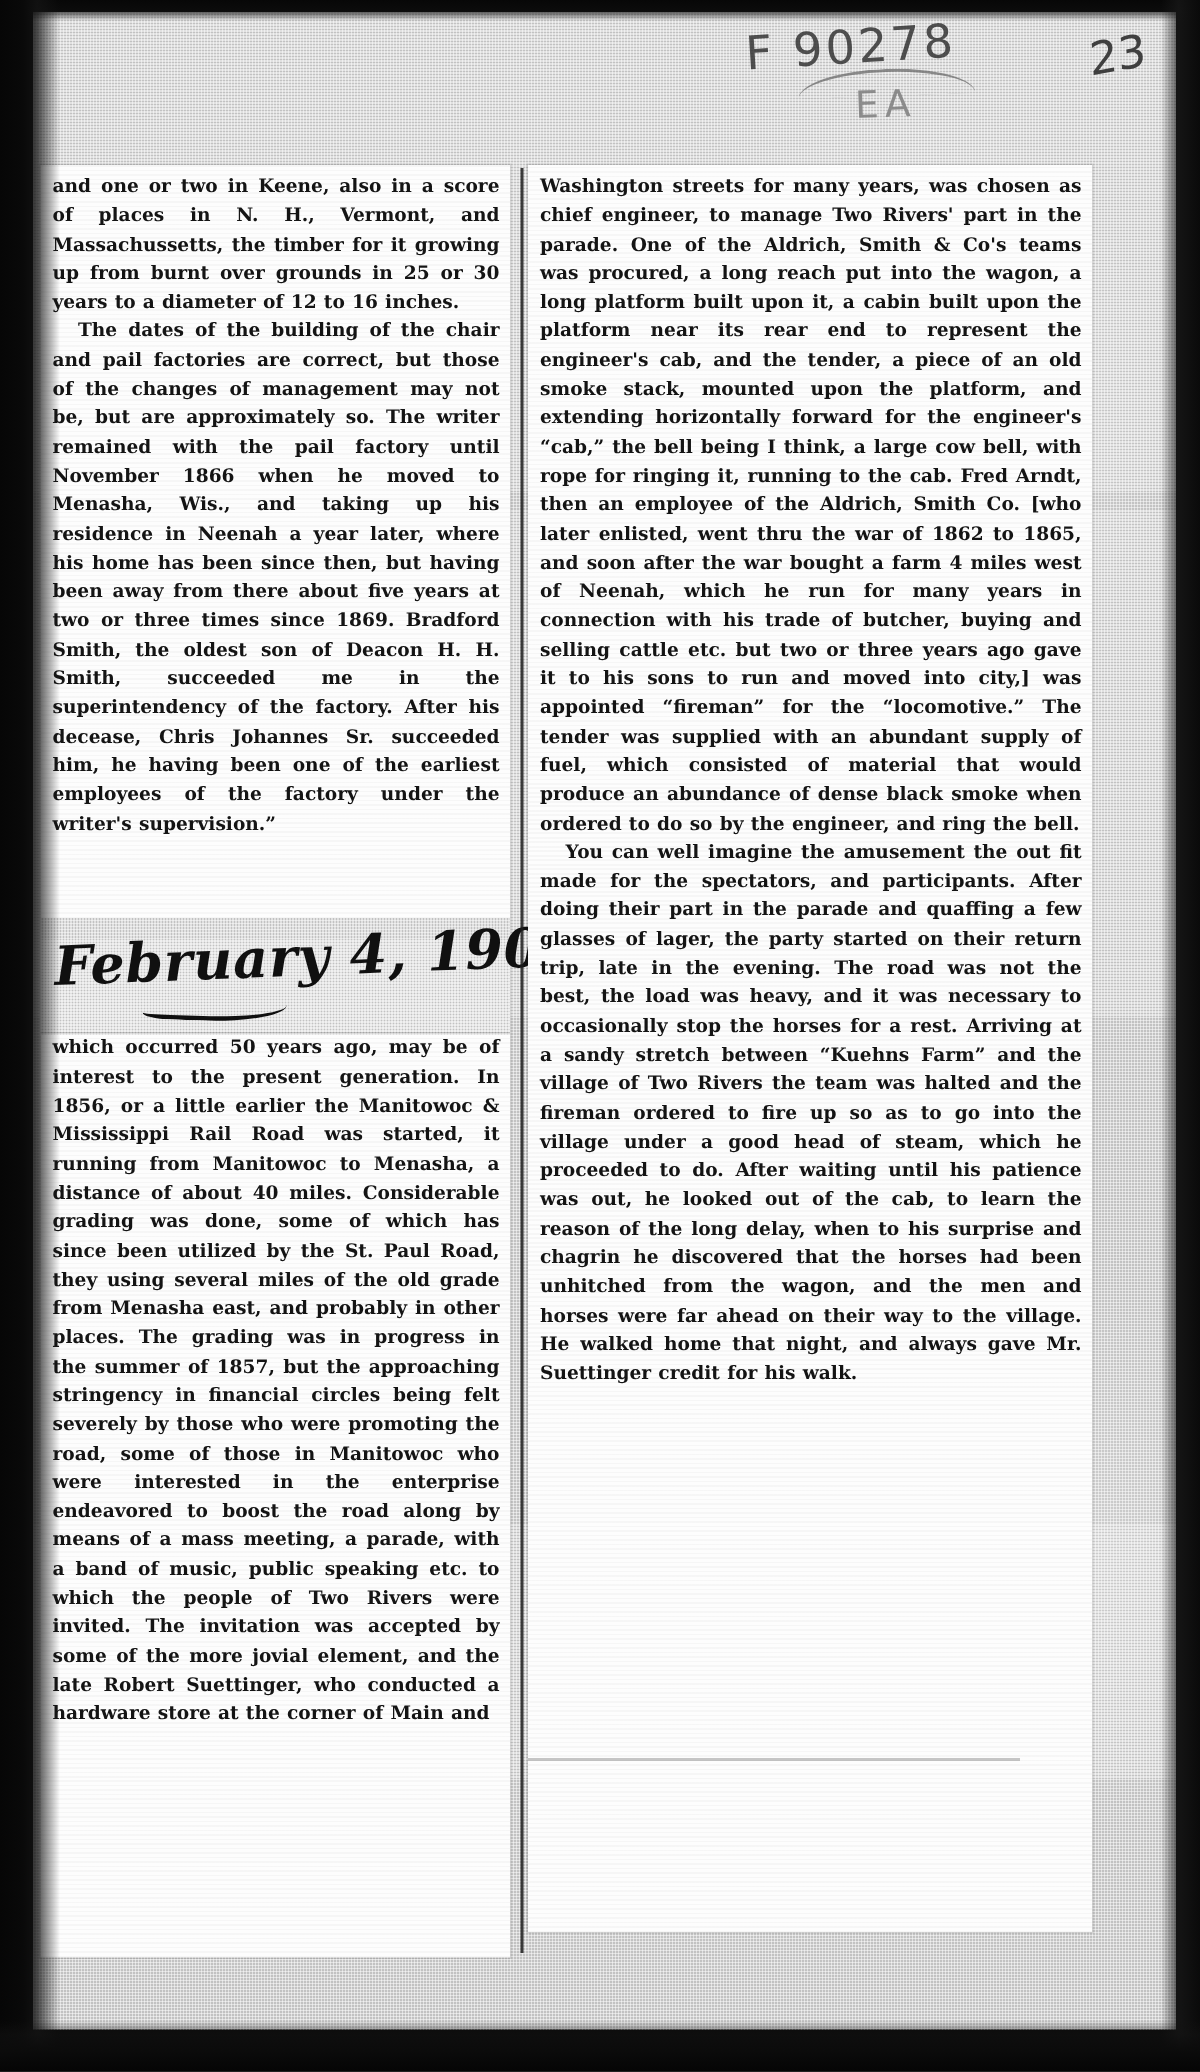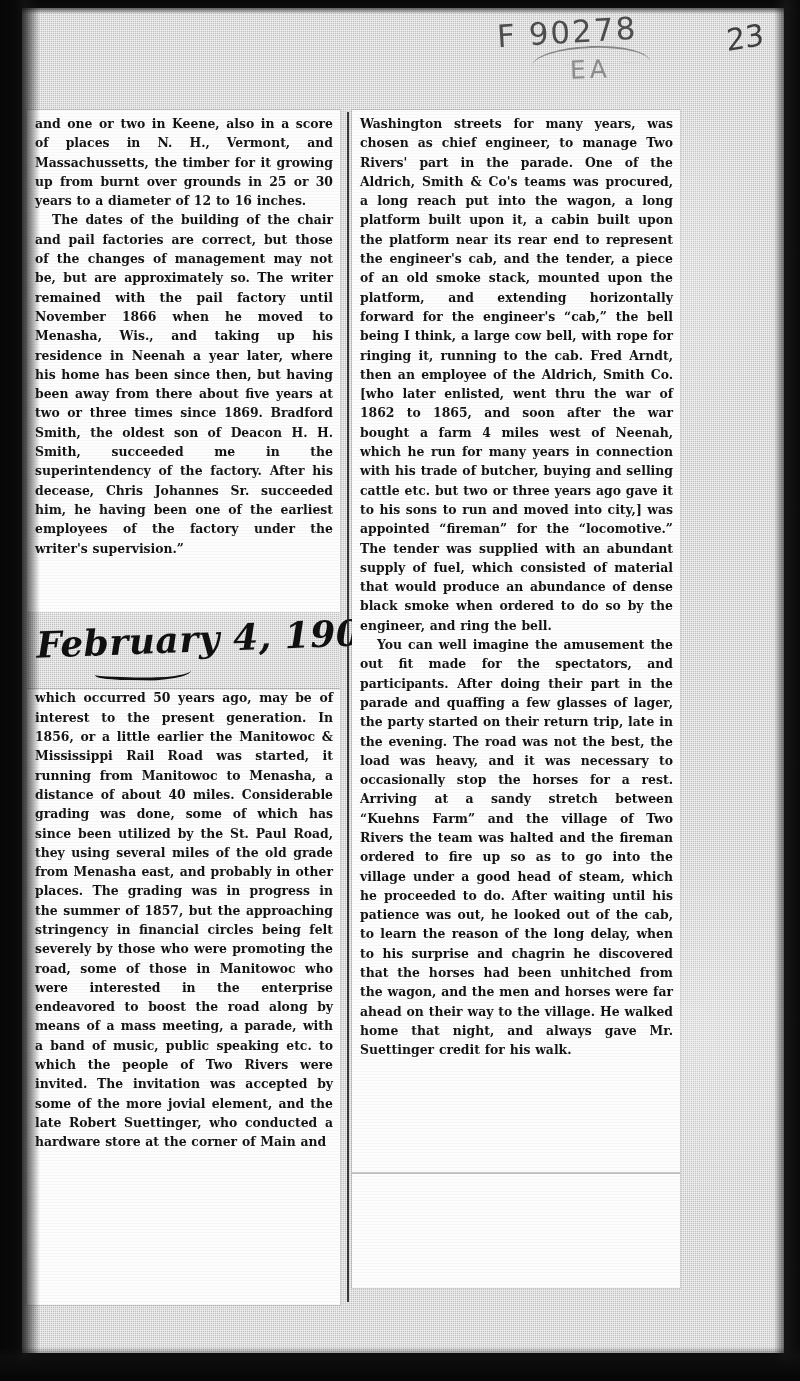--- a/index.html
+++ b/index.html
@@ -98,21 +98,21 @@
     transform: rotate(-2deg);
   }
 
   
   .clipping {
     position: absolute;
     background: #fdfdfd;
     box-shadow: 0 0 0 1px rgba(0,0,0,.10);
   }
   .clip-left  { left: 27px;  top: 110px; width: 313px; height: 1195px; }
-  .clip-right { left: 352px; top: 110px; width: 328px; height: 1178px; }
+  .clip-right { left: 352px; top: 110px; width: 376px; height: 1178px; }
 
   
   .clipping::before {
     content:"";
     position:absolute; inset:0;
     background-image:
       repeating-linear-gradient(0deg, rgba(0,0,0,.028) 0 1px, rgba(0,0,0,0) 1px 3px);
     pointer-events:none;
   }
 

